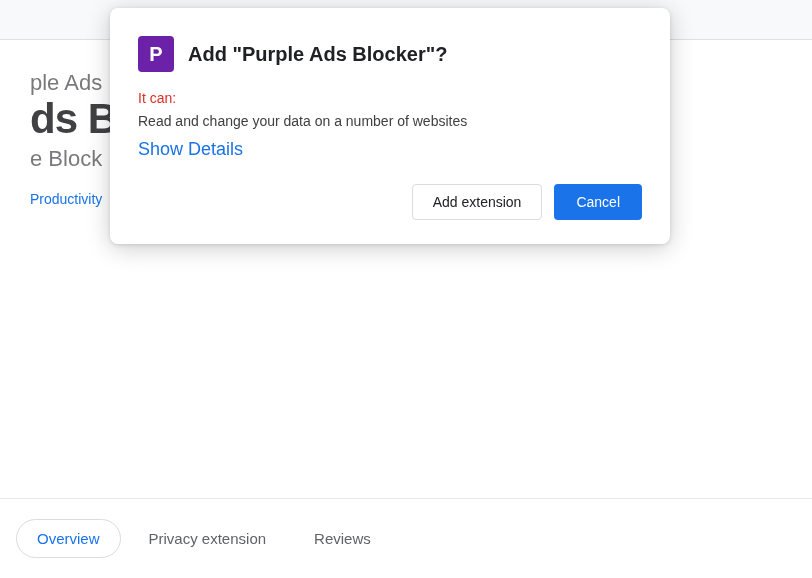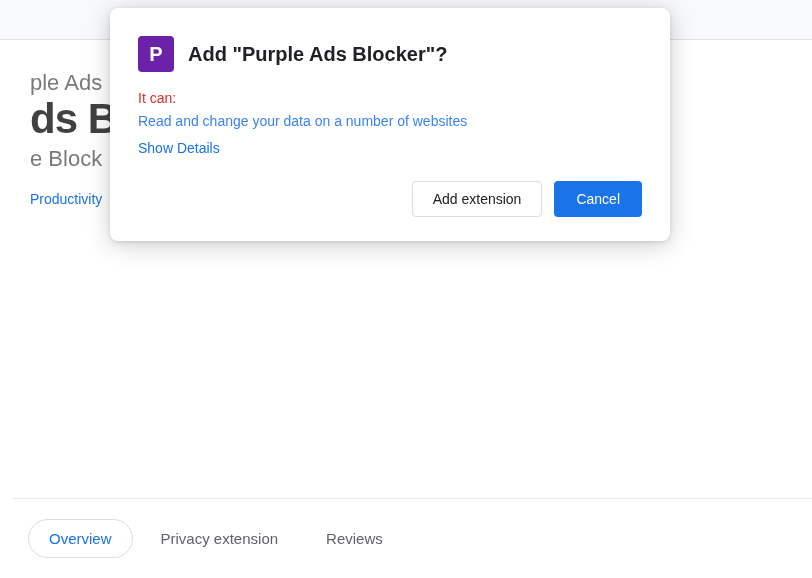--- a/index.html
+++ b/index.html
@@ -71,21 +71,21 @@
     .bg-meta-users {
       color: #5f6368;
       display: flex;
       align-items: center;
       gap: 4px;
     }
 
     .bg-tabs-bar {
       position: absolute;
       bottom: 0;
-      left: 12px;
+      left: 0;
       right: 0;
       height: 80px;
       background: #fff;
       border-top: 1px solid #e8eaed;
       display: flex;
       align-items: center;
       padding: 0 16px;
       gap: 8px;
     }
 
@@ -164,26 +164,26 @@
 
     .dialog-it-can {
       font-size: 14px;
       color: #d93025;
       font-weight: 500;
       margin-bottom: 7px;
     }
 
     .dialog-permission {
       font-size: 14px;
-      color: #3b82f6;
+      color: #404040;
       margin-bottom: 10px;
     }
 
     .dialog-show-details {
-      font-size: 14px;
+      font-size: 18px;
       color: #1a73e8;
       cursor: pointer;
       text-decoration: none;
       display: inline-block;
     }
 
     .dialog-actions {
       display: flex;
       justify-content: flex-end;
       gap: 12px;

